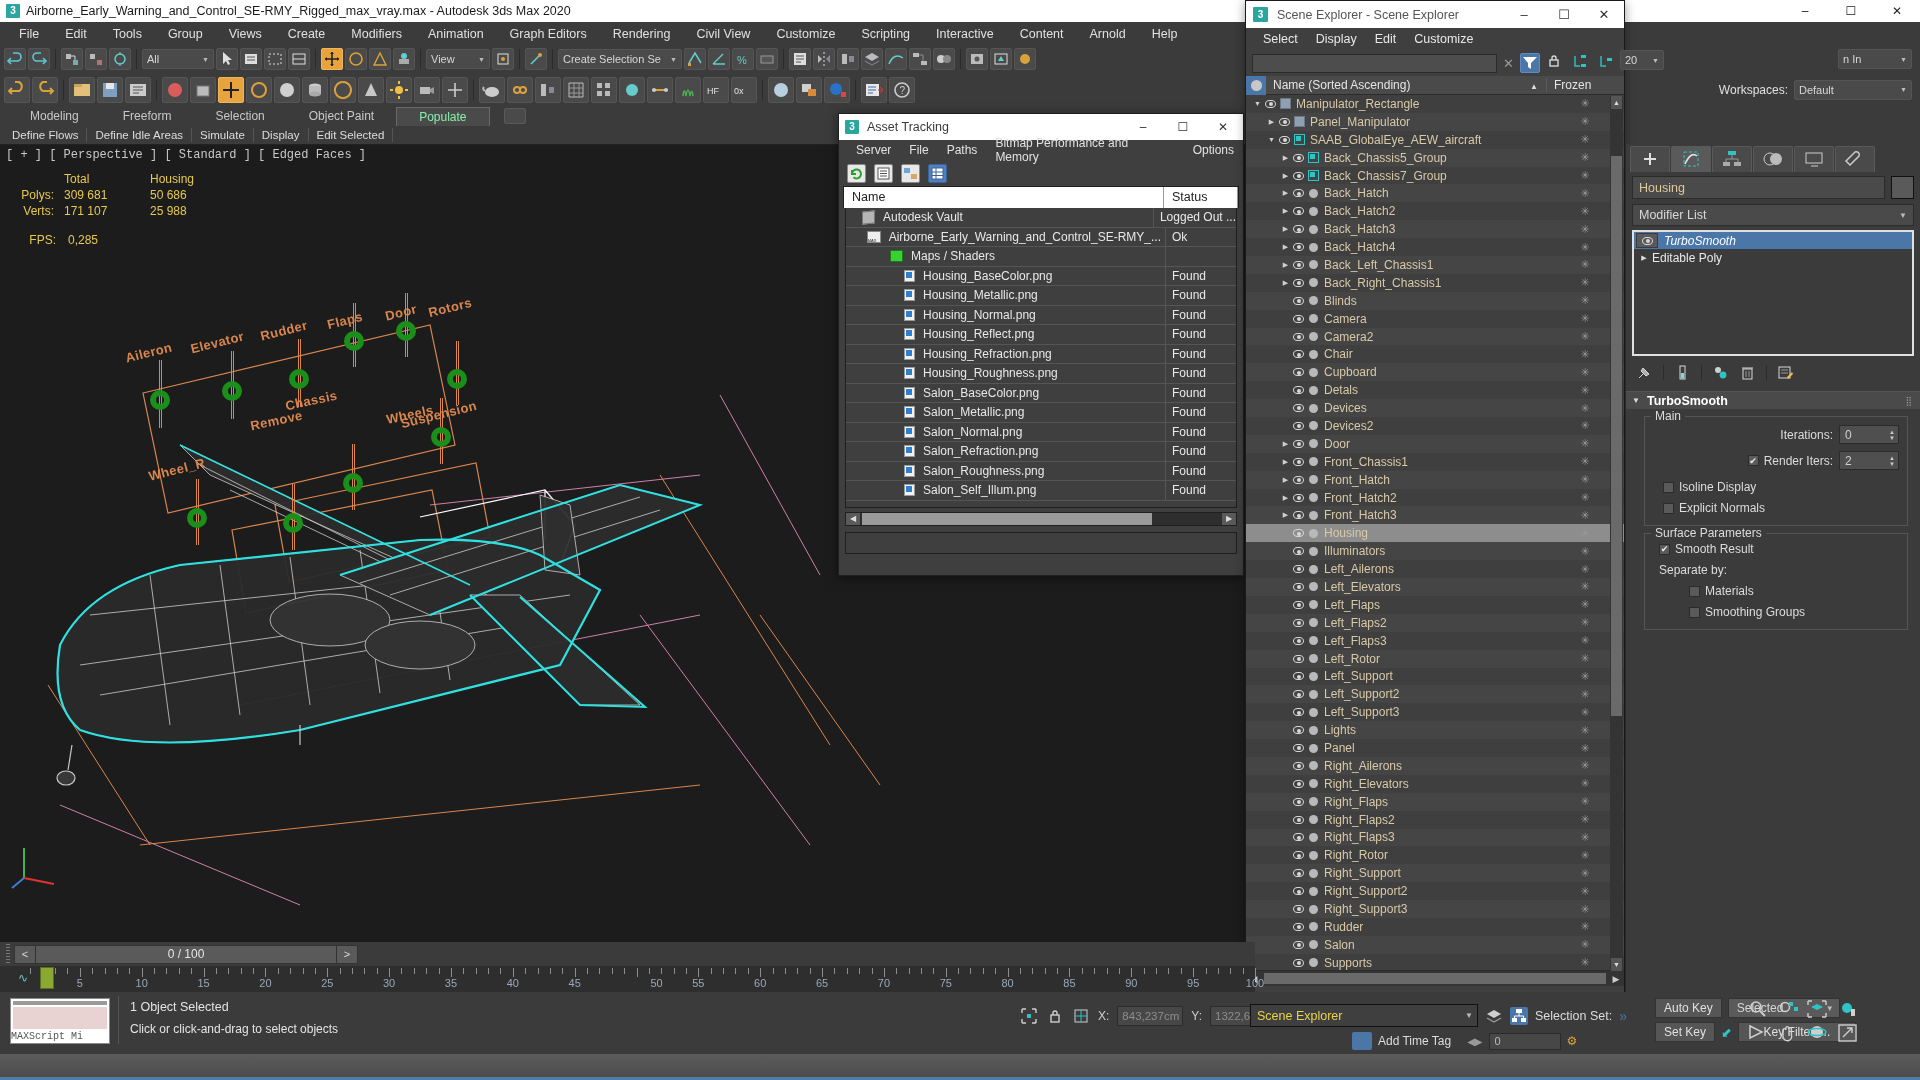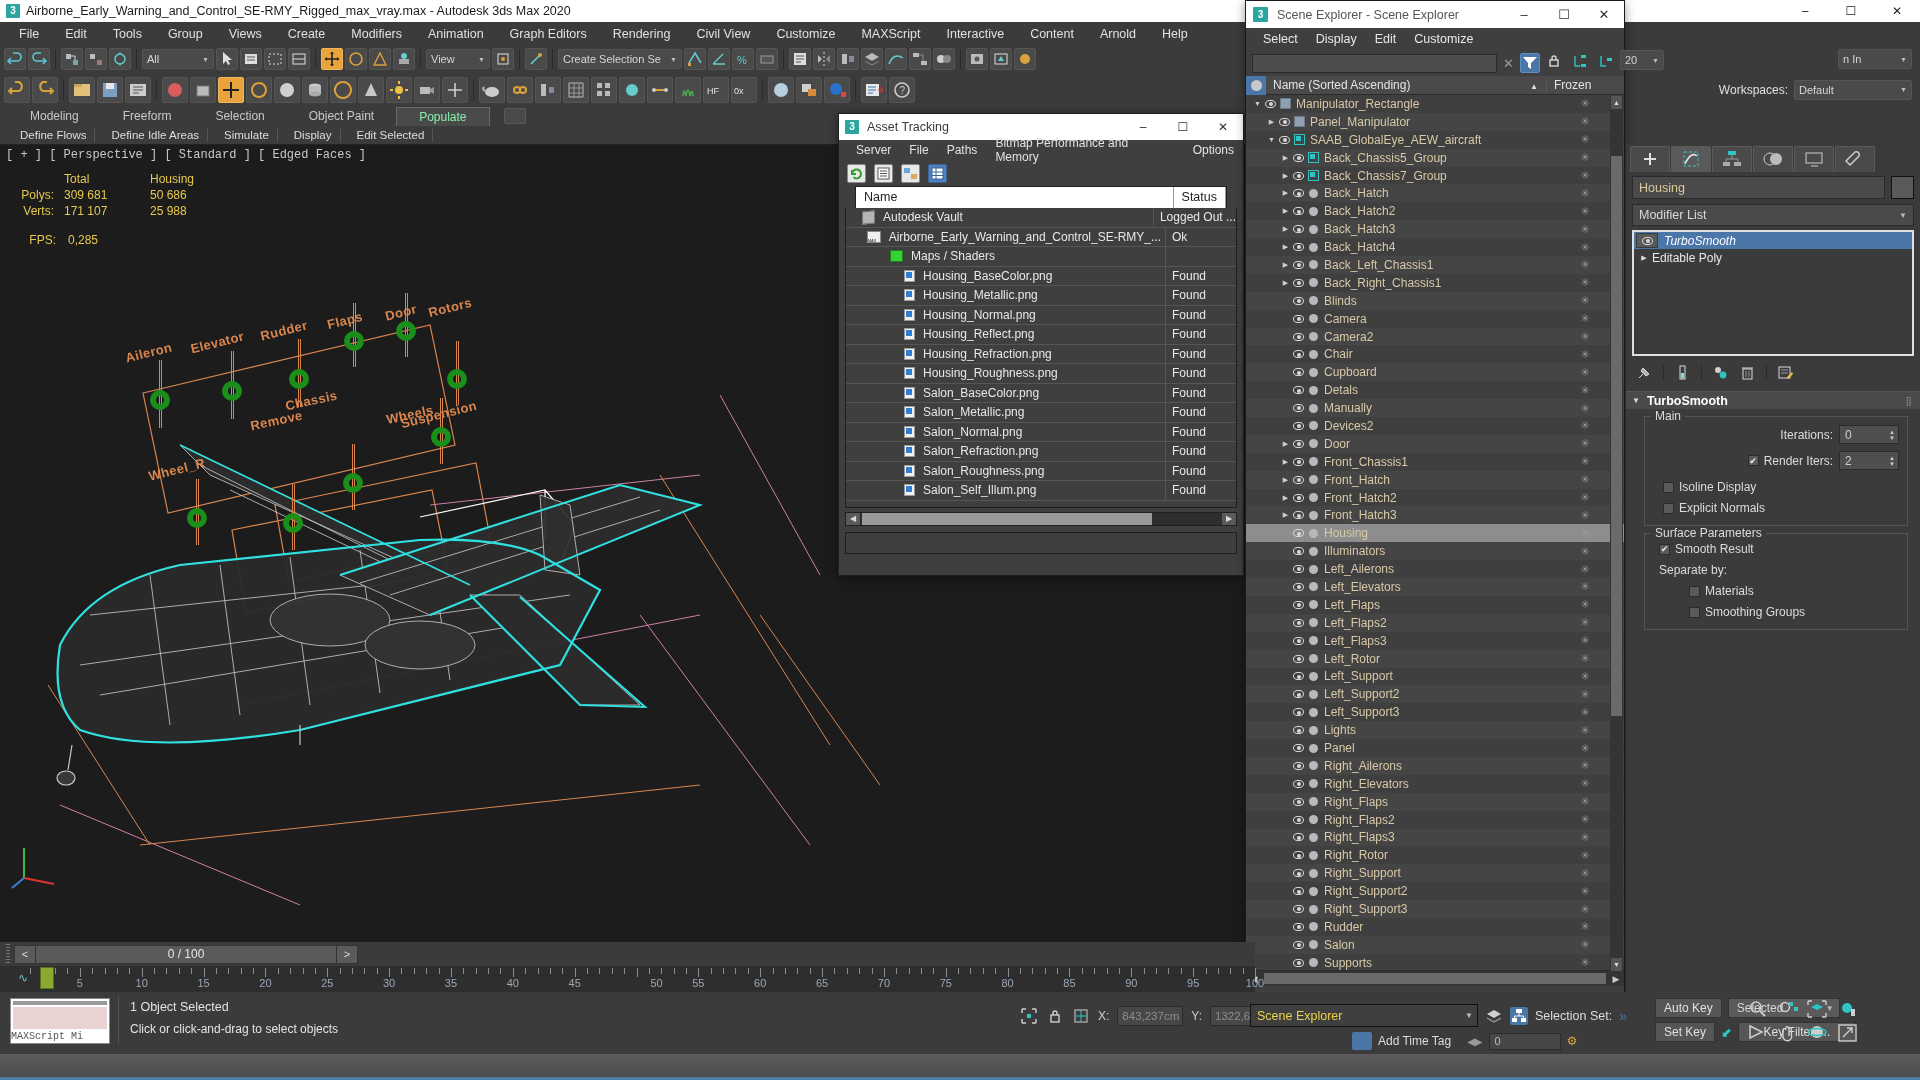--- a/index.html
+++ b/index.html
@@ -39,21 +39,21 @@
   .tcombo .ar { font-size:7px; color:#bbb; }
 
   
   #ribbon { position:absolute; left:0; top:106px; width:1920px; height:38px;
     background:#3b3b3b; }
   #ribbon .rb-row1 { display:flex; align-items:center; height:20px; padding-left:8px; }
   #ribbon .rb-tab { font-size:12px; color:#c8c8c8; padding:2px 22px; }
   #ribbon .rb-tab.active { background:#4a4a4a; color:#86efac;
     border-top:1px solid #6a6a6a; border-left:1px solid #6a6a6a; border-right:1px solid #6a6a6a;}
   #ribbon .rb-row2 { display:flex; align-items:center; height:18px; padding-left:4px; }
-  #ribbon .rb-btn { font-size:11.5px; color:#ddd; padding:1px 8px; border-right:1px solid #555;margin-left:8px; }
+  #ribbon .rb-btn { font-size:11.5px; color:#ddd; padding:1px 8px; border-right:1px solid #555; }
 
   
   #viewport { position:absolute; left:0; top:144px; width:1255px; height:798px;
     background:#1c1c1c; overflow:hidden; border-top:1px solid #222; }
   #vplabel { position:absolute; left:6px; top:3px; font-size:12px; color:#c9c9c9;
     font-family:"Liberation Mono", monospace; }
   #vpstats { position:absolute; left:8px; top:26px; font-size:12px; color:#e0c24a; }
   #vpstats table { border-collapse:collapse; }
   #vpstats td { padding:1px 0; font-size:12px; color:#e6c94f; }
   #vpstats td.lbl { width:56px; text-align:right; padding-right:10px; }
@@ -84,21 +84,21 @@
   #assetwin .aw-title .tx { font-size:12.5px; color:#3a3a3a; }
   #assetwin .aw-title .bt { margin-left:auto; display:flex; }
   #assetwin .aw-title .bt span { width:40px; text-align:center; font-size:12px; color:#333; }
   #assetwin .aw-menu { height:20px; background:#3f3f3f; display:flex; align-items:center;
     padding-left:8px; gap:0px; }
   #assetwin .aw-menu span { font-size:12px; color:#e2e2e2; padding:2px 9px; }
   #assetwin .aw-tools { height:26px; background:#3f3f3f; display:flex; align-items:center;
     padding-left:8px; gap:8px; }
   #assetwin .awt { width:19px;height:19px;background:#e8e8e8;border:1px solid #8a8a8a; border-radius:2px;}
   #assetwin .awt.on { background:#5080c0; border-color:#3a6498; }
-  #assetwin .aw-head { display:flex; height:22px; background:#ffffff; margin:0 16px;
+  #assetwin .aw-head { display:flex; height:22px; background:#ffffff; margin:0 4px;
      border:1px solid #1f1f1f; border-bottom:none;}
   #assetwin .aw-head .c { font-size:12.5px; color:#222; padding:3px 8px;
      border-right:1px solid #9a9a9a;}
   #assetwin .aw-head .cname { width:320px; }
   #assetwin .aw-list { margin:0 6px; height:300px; overflow:hidden; border:1px solid #1f1f1f;
      border-top:none; background:#3f3f3f;}
   #assetwin .arow { display:flex; height:19.5px; align-items:center; border-bottom:1px solid #555; }
   #assetwin .arow .nm { width:320px; display:flex; align-items:center; gap:8px;
      font-size:12px; color:#e8e8e8; border-right:1px solid #555; height:100%; padding-right:4px;
      white-space:nowrap; overflow:hidden;}
@@ -292,21 +292,21 @@
     <div class="mi">Tools</div>
     <div class="mi">Group</div>
     <div class="mi">Views</div>
     <div class="mi">Create</div>
     <div class="mi">Modifiers</div>
     <div class="mi">Animation</div>
     <div class="mi">Graph Editors</div>
     <div class="mi">Rendering</div>
     <div class="mi">Civil View</div>
     <div class="mi">Customize</div>
-    <div class="mi">MAXScript</div>
+    <div class="mi">Scripting</div>
     <div class="mi">Interactive</div>
     <div class="mi">Content</div>
     <div class="mi">Arnold</div>
     <div class="mi">Help</div>
   </div>
 
 <div id="toolbar1">
   <div class="tbtn">
       <svg width="20" height="20" viewBox="0 0 20 20">
         <path d="M6 9 L3 12 L6 15" fill="none" stroke="#5ec8d8" stroke-width="1.6"></path>
@@ -1307,21 +1307,21 @@
       </div>
       <div class="srow alt">
         <span class="ind" style="display:inline-block;width:34px"></span>
         <span class="tri"></span>
         <span class="eye">
           <i class="eyeg"></i>
         </span>
         <span class="dot">
           <span class="gdot"></span>
         </span>
-        <span class="nm">Manually</span>
+        <span class="nm">Devices</span>
         <span class="fz">✳</span>
       </div>
       <div class="srow">
         <span class="ind" style="display:inline-block;width:34px"></span>
         <span class="tri"></span>
         <span class="eye">
           <i class="eyeg"></i>
         </span>
         <span class="dot">
           <span class="gdot"></span>

